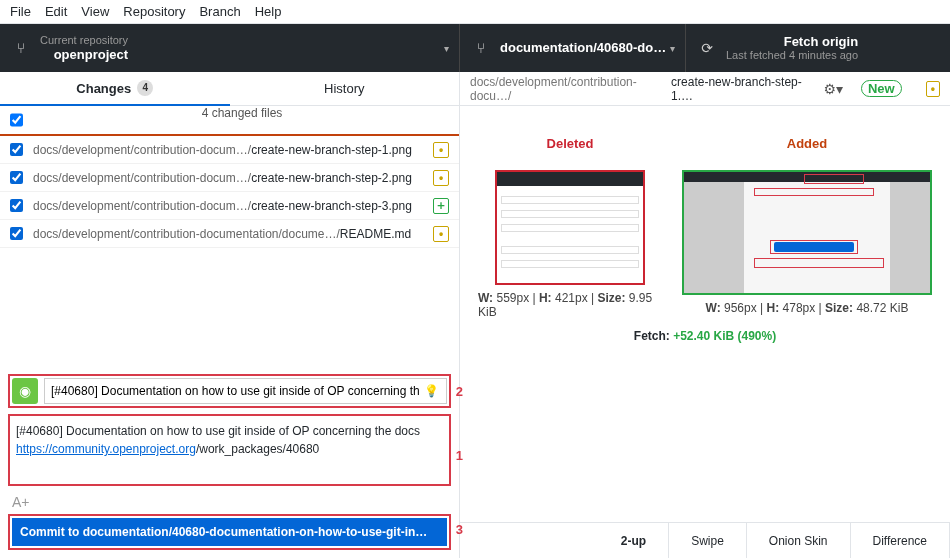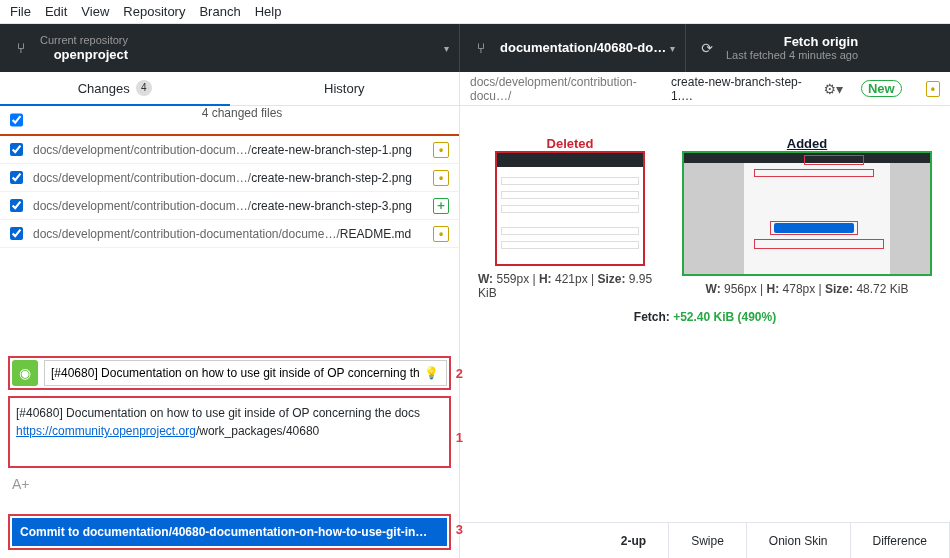--- a/index.html
+++ b/index.html
@@ -13,21 +13,21 @@
   .toolbar-section.fetch { flex: 1; border-right: none; }
   .tb-icon { width: 18px; display:flex; align-items:center; justify-content:center; font-size:14px; margin-right:10px; color:#ccc;}
   .tb-col { display:flex; flex-direction:column; line-height:1.2; overflow:hidden;align-items:flex-end; }
   .tb-label { color: #999; font-size:11px; }
   .tb-value { font-weight:600; font-size:13px; white-space:nowrap; overflow:hidden; text-overflow:ellipsis; }
   .tb-chevron { position:absolute; right:10px; color:#aaa; font-size:10px; }
   .main { display:flex; height: calc(558px - 24px - 48px); }
   .left { width: 460px; display:flex; flex-direction:column; border-right:1px solid #e1e4e8; }
   .tabs { display:flex; height:34px; }
   .tab { flex:1; display:flex; align-items:center; justify-content:center; font-size:13px; border-bottom:1px solid #e1e4e8; cursor:default; }
-  .tab.active { border-bottom:2px solid #0366d6; font-weight:400; }
+  .tab.active { border-bottom:2px solid #0366d6; font-weight:700; }
   .badge { display:inline-block; min-width:16px; height:16px; border-radius:8px; background:#ddd; color:#333; font-size:10px; line-height:16px; text-align:center; margin-left:6px; padding:0 4px;}
   .files-header { display:flex; height:30px; padding:0 10px; border-bottom:2px solid #c2410c; font-size:12px;}
   .files-header input { margin-right:12px; }
   .files-header .hdr-txt { flex:1; text-align:center; color:#555;}
   .file-row { display:flex; align-items:center; height:28px; padding:0 10px; border-bottom:1px solid #f1f1f1; font-size:12px;}
   .file-row input { margin-right:10px; accent-color:#0366d6; }
   .file-path { flex:1; white-space:nowrap; overflow:hidden; text-overflow:ellipsis; color:#666;}
   .file-path .name { color:#24292e; }
   .status-box { width:16px; height:16px; border:1px solid; display:flex; align-items:center; justify-content:center; font-size:12px; font-weight:bold; border-radius:2px; margin-left:6px;}
   .status-mod { border-color:#c9a400; color:#c9a400; }
@@ -35,33 +35,33 @@
   .left-spacer { flex:1; min-height:10px; }
   .commit-area { padding:8px; }
   .summary-row { display:flex; align-items:center; border:2px solid #d73a49; padding:2px; position:relative;}
   .avatar { width:26px; height:26px; border-radius:3px; background:#6cc644; margin-right:6px; display:flex; align-items:center; justify-content:center; color:#fff; font-size:14px;}
   .summary-input { flex:1; height:26px; border:1px solid #ccc; padding:0 24px 0 6px; font-size:12px; }
   .bulb { position:absolute; right:10px; color:#888; font-size:12px; }
   .annot { position:absolute; right:-14px; color:#d73a49; font-weight:bold; font-size:13px; }
   .desc-box { border:2px solid #d73a49; margin-top:6px; padding:6px 6px 26px 6px; position:relative; font-size:12px; line-height:1.5;}
   .desc-box a { color:#0366d6; text-decoration:underline; }
   .coauthor { margin-top:6px; color:#999; font-size:14px; padding:2px 4px;}
-  .commit-btn-wrap { border:2px solid #d73a49; margin-top:20px; position:relative; padding:2px;}
+  .commit-btn-wrap { border:2px solid #d73a49; margin-top:2px; position:relative; padding:2px;}
   .commit-btn { width:100%; height:28px; background:#0366d6; color:#fff; border:none; font-size:12px; font-weight:600; white-space:nowrap; overflow:hidden; text-overflow:ellipsis; padding:0 8px; text-align:left;}
   .right { flex:1; display:flex; flex-direction:column; }
   .breadcrumb { display:flex; align-items:center; height:34px; padding:0 10px; border-bottom:1px solid #e1e4e8; font-size:12px; gap:18px;}
   .breadcrumb .dim { color:#777; }
   .breadcrumb .gear { margin-left:auto; color:#555; font-size:14px;}
   .pill-new { border:1px solid #28a745; color:#28a745; border-radius:10px; padding:0 6px; font-size:13px; font-weight:600;}
   .diff-body { flex:1; padding:30px 18px 10px; display:flex; flex-direction:column; align-items:center;}
   .compare { display:flex; gap:20px; width:100%; justify-content:center;}
   .imgcol { display:flex; flex-direction:column; align-items:center; }
-  .imgcol h4 { font-size:13px; font-weight:600; margin-bottom:0;}
+  .imgcol h4 { font-size:13px; font-weight:600; margin-bottom:19px;}
   .imgcol.del h4 { color:#cb2431; }
-  .imgcol.add h4 { color:#0f172a;text-decoration:underline; }
+  .imgcol.add h4 { color:#c2410c; }
   .thumb { border:2px solid; width:160px; height:120px; background:#f6f8fa; position:relative; overflow:hidden;}
   .imgcol.del .thumb { border-color:#cb2431; width:150px; height:115px;}
   .imgcol.add .thumb { border-color:#28a745; width:250px; height:125px;}
   .meta { margin-top:6px; font-size:12px; color:#444;}
   .meta b { font-weight:600; }
   .diff-line { margin-top:10px; font-size:12px;}
   .diff-line .pos { color:#28a745; font-weight:600;}
   .view-tabs { display:flex; height:36px; border-top:1px solid #e1e4e8; margin-top:auto;}
   .vtab { flex:0 0 auto; padding:0 22px; display:flex; align-items:center; border-right:1px solid #e1e4e8; font-size:12px; cursor:default;}
   .vtab.active { font-weight:700;}

